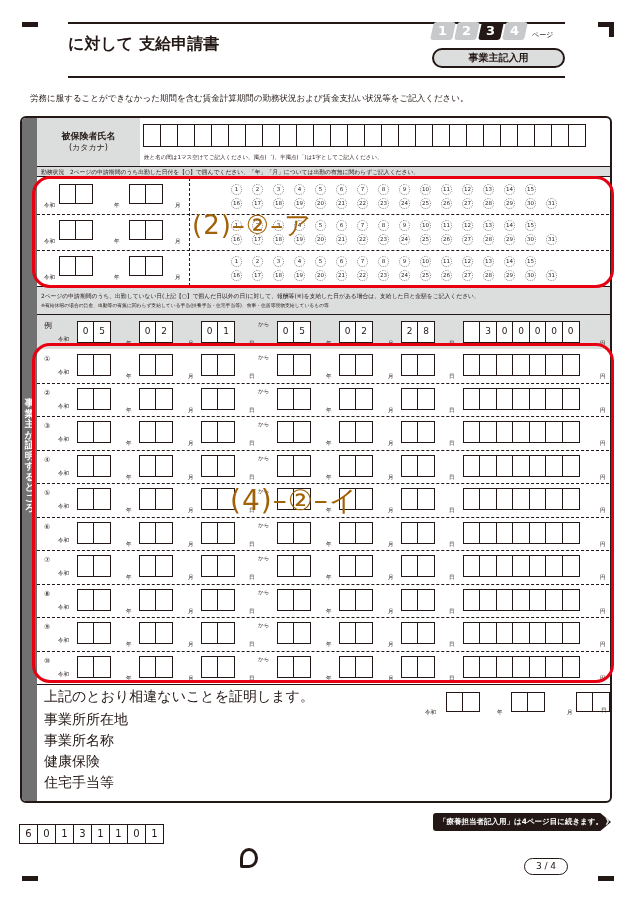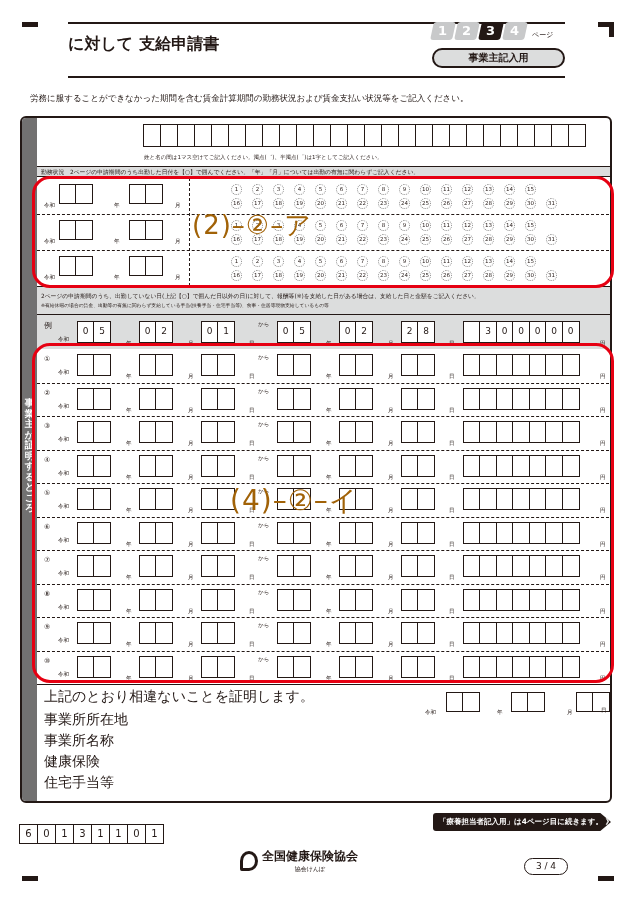--- a/index.html
+++ b/index.html
@@ -93,20 +93,24 @@
   <span class="pagelbl">ページ</span>
 </div>
 <div class="rolepill">事業主記入用</div>
 
 <div class="instruction">労務に服することができなかった期間を含む賃金計算期間の勤務状況および賃金支払い状況等をご記入ください。</div>
 
 <div class="frame">
   <div class="sidebar"></div>
   <div class="sidebar-text">事業主が証明するところ</div>
 
+  <div class="namerow-label">
+    <span>被保険者氏名</span>
+    <span class="sub">(カタカナ)</span>
+  </div>
   <div class="namegrid" id="namegrid">
       <div></div>
       <div></div>
       <div></div>
       <div></div>
       <div></div>
       <div></div>
       <div></div>
       <div></div>
       <div></div>
@@ -804,18 +808,14 @@
     <div>1</div>
     <div>3</div>
     <div>1</div>
     <div>1</div>
     <div>0</div>
     <div>1</div>
   </div>
 <div class="contbadge">「療養担当者記入用」は4ページ目に続きます。 》》》</div>
 <div class="logo">
   <div class="logo-mark"></div>
-  <div class="logo-text">
-    <span class="logo-main">全国健康保険協会</span>
-    <span class="logo-sub">協会けんぽ</span>
-  </div>
 </div>
 <div class="pagenum">3 / 4</div>
 
 </body></html>

